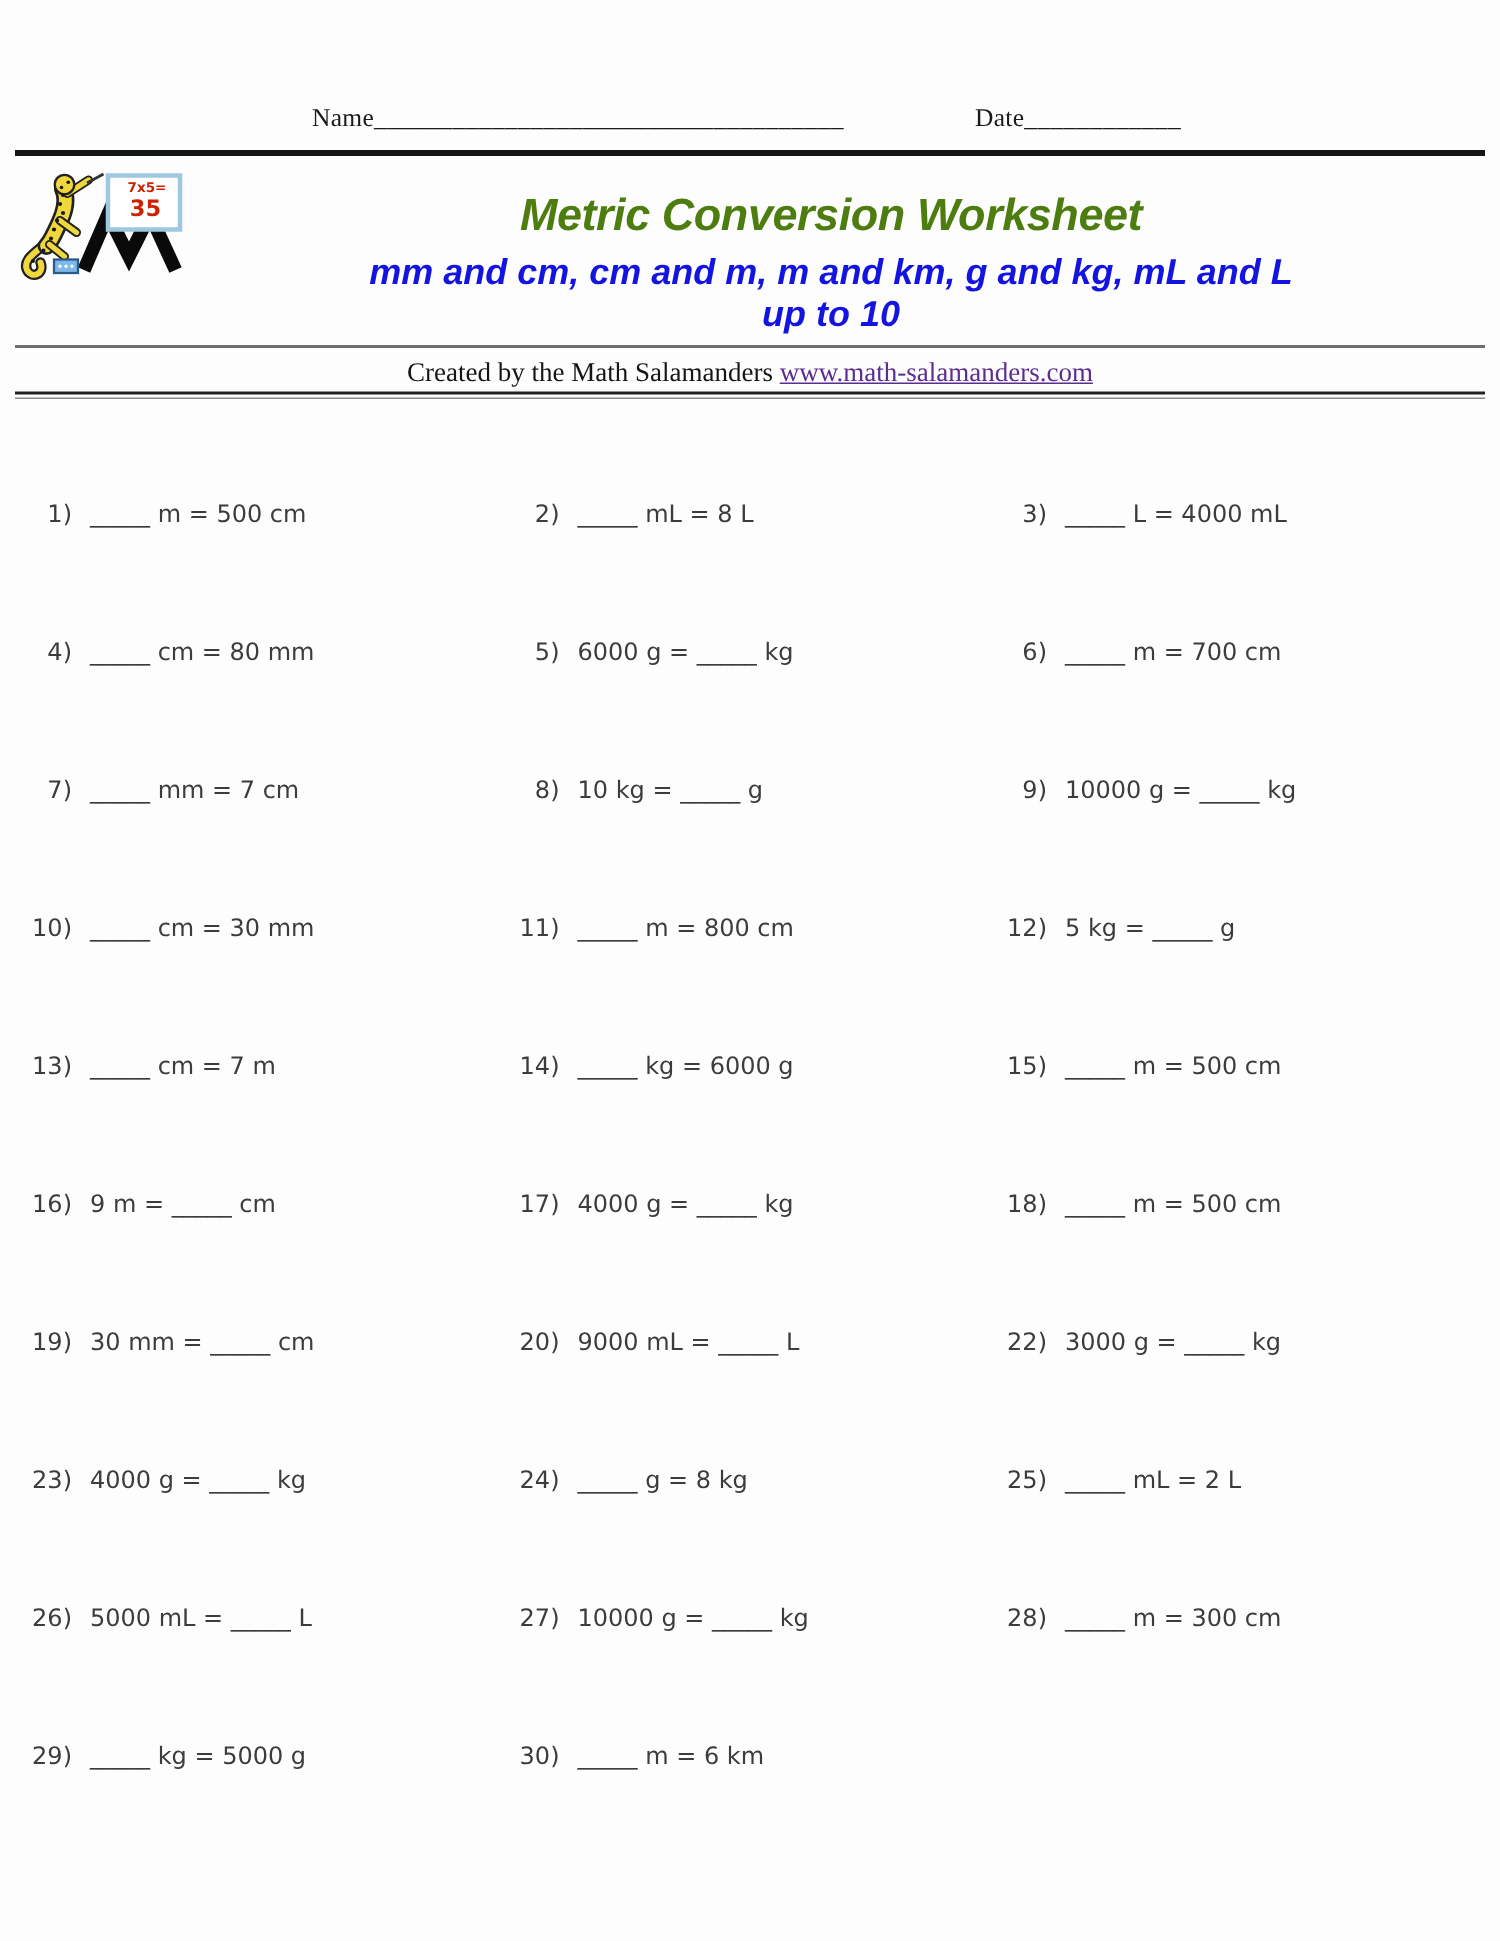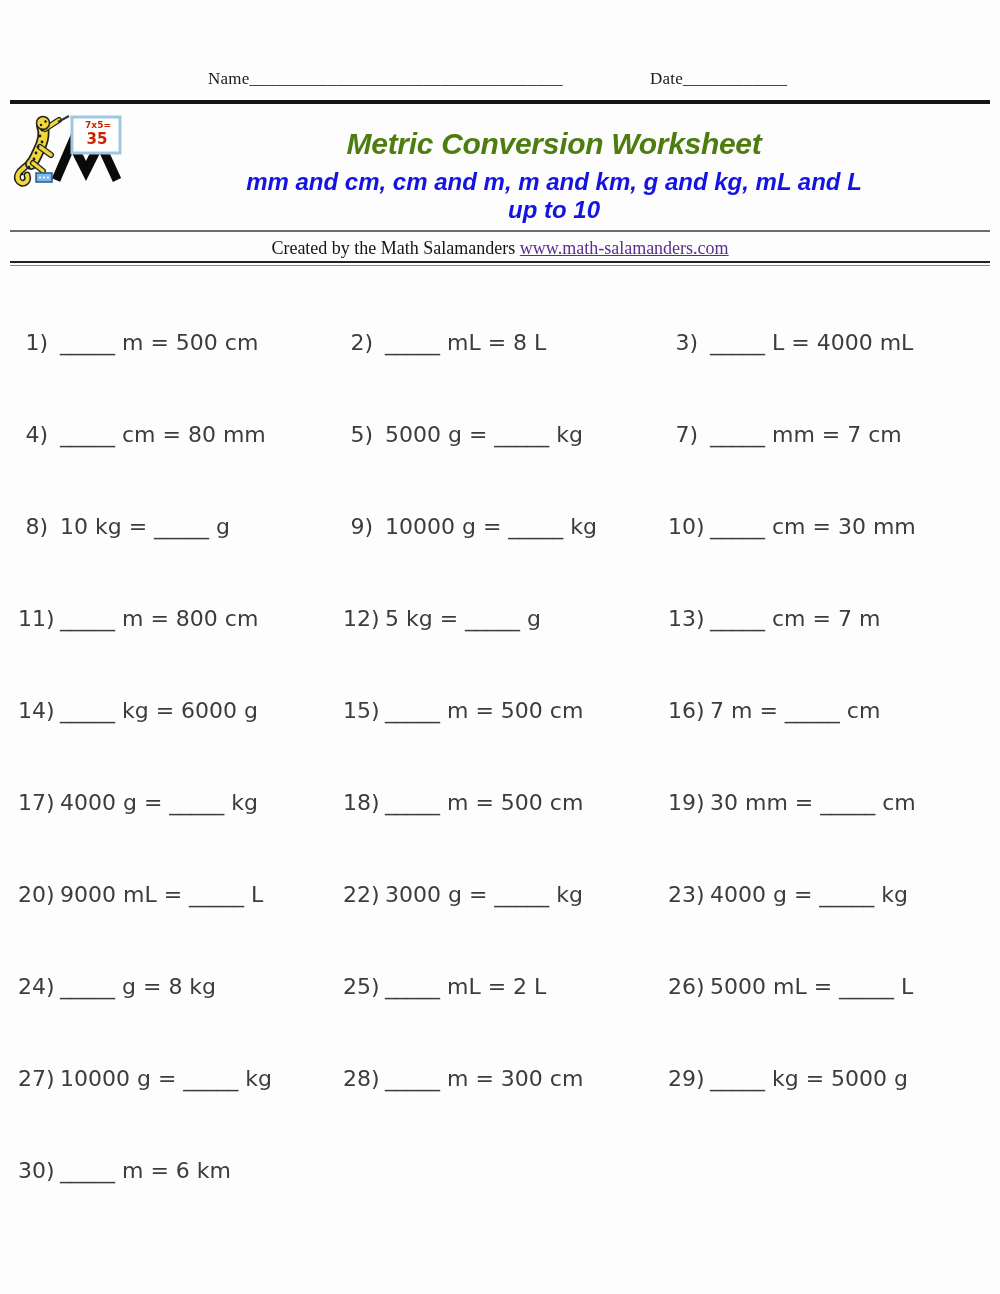--- a/index.html
+++ b/index.html
@@ -39,21 +39,21 @@
     font-family:"Liberation Serif",serif;font-size:18px;color:#151515;
   }
   #credit-link{color:var(--link-purple);text-decoration:underline;cursor:pointer;}
   
   #problems-grid{
     left:18px;top:282px;width:972px;
     display:grid;grid-template-columns:325px 325px 1fr;grid-auto-rows:92px;
     align-items:center;
   }
   .cell{
-    font-family:"DejaVu Sans",sans-serif;font-size:22px;color:var(--problem-text);
+    font-family:"DejaVu Sans",sans-serif;font-size:16px;color:var(--problem-text);
     white-space:pre;
     margin-top:29px;
   }
   .cell .num{display:inline-block;width:30px;text-align:right;}
   .cell .ptext{margin-left:12px;}
   
   #logo{left:12px;top:114px;width:116px;height:74px;}
 </style>
 </head>
 <body>
@@ -122,31 +122,32 @@
   <div class="subtitle" id="subtitle-2">up to 10</div>
 </div>
 
 <div class="abs" id="credit-line"><span>Created by the Math Salamanders </span><span id="credit-link">www.math-salamanders.com</span></div>
 
 <div class="abs" id="problems-grid">
     <div class="cell"><span class="num">1)</span><span class="ptext">_____ m = 500 cm</span></div>
     <div class="cell"><span class="num">2)</span><span class="ptext">_____ mL = 8 L</span></div>
     <div class="cell"><span class="num">3)</span><span class="ptext">_____ L = 4000 mL</span></div>
     <div class="cell"><span class="num">4)</span><span class="ptext">_____ cm = 80 mm</span></div>
-    <div class="cell"><span class="num">5)</span><span class="ptext">5000 g = _____ kg</span></div>
+    <div class="cell"><span class="num">5)</span><span class="ptext">6000 g = _____ kg</span></div>
+    <div class="cell"><span class="num">6)</span><span class="ptext">_____ m = 700 cm</span></div>
     <div class="cell"><span class="num">7)</span><span class="ptext">_____ mm = 7 cm</span></div>
     <div class="cell"><span class="num">8)</span><span class="ptext">10 kg = _____ g</span></div>
     <div class="cell"><span class="num">9)</span><span class="ptext">10000 g = _____ kg</span></div>
     <div class="cell"><span class="num">10)</span><span class="ptext">_____ cm = 30 mm</span></div>
     <div class="cell"><span class="num">11)</span><span class="ptext">_____ m = 800 cm</span></div>
     <div class="cell"><span class="num">12)</span><span class="ptext">5 kg = _____ g</span></div>
     <div class="cell"><span class="num">13)</span><span class="ptext">_____ cm = 7 m</span></div>
     <div class="cell"><span class="num">14)</span><span class="ptext">_____ kg = 6000 g</span></div>
     <div class="cell"><span class="num">15)</span><span class="ptext">_____ m = 500 cm</span></div>
-    <div class="cell"><span class="num">16)</span><span class="ptext">7 m = _____ cm</span></div>
+    <div class="cell"><span class="num">16)</span><span class="ptext">9 m = _____ cm</span></div>
     <div class="cell"><span class="num">17)</span><span class="ptext">4000 g = _____ kg</span></div>
     <div class="cell"><span class="num">18)</span><span class="ptext">_____ m = 500 cm</span></div>
     <div class="cell"><span class="num">19)</span><span class="ptext">30 mm = _____ cm</span></div>
     <div class="cell"><span class="num">20)</span><span class="ptext">9000 mL = _____ L</span></div>
     <div class="cell"><span class="num">22)</span><span class="ptext">3000 g = _____ kg</span></div>
     <div class="cell"><span class="num">23)</span><span class="ptext">4000 g = _____ kg</span></div>
     <div class="cell"><span class="num">24)</span><span class="ptext">_____ g = 8 kg</span></div>
     <div class="cell"><span class="num">25)</span><span class="ptext">_____ mL = 2 L</span></div>
     <div class="cell"><span class="num">26)</span><span class="ptext">5000 mL = _____ L</span></div>
     <div class="cell"><span class="num">27)</span><span class="ptext">10000 g = _____ kg</span></div>

